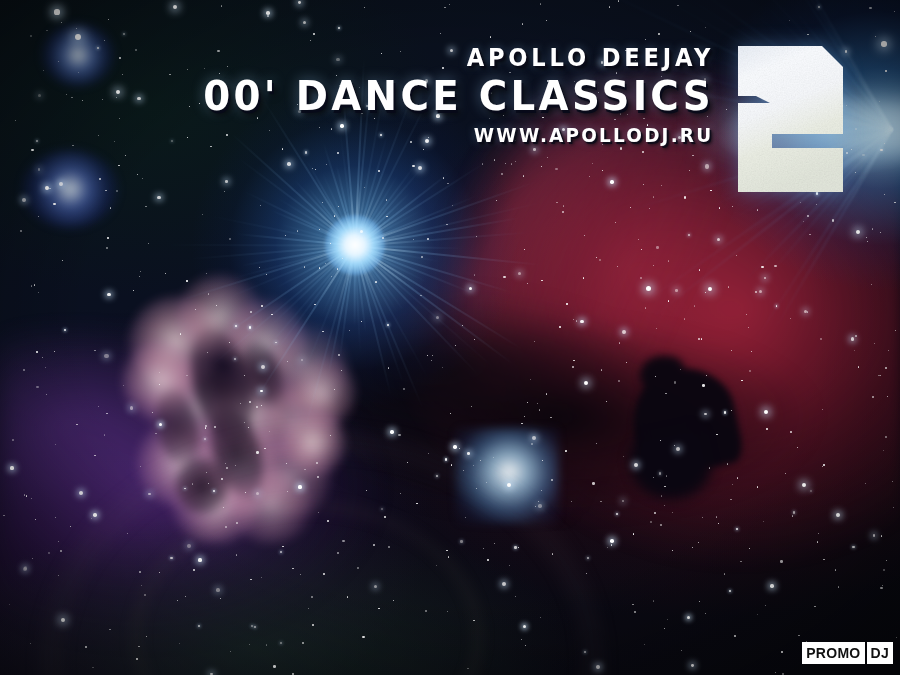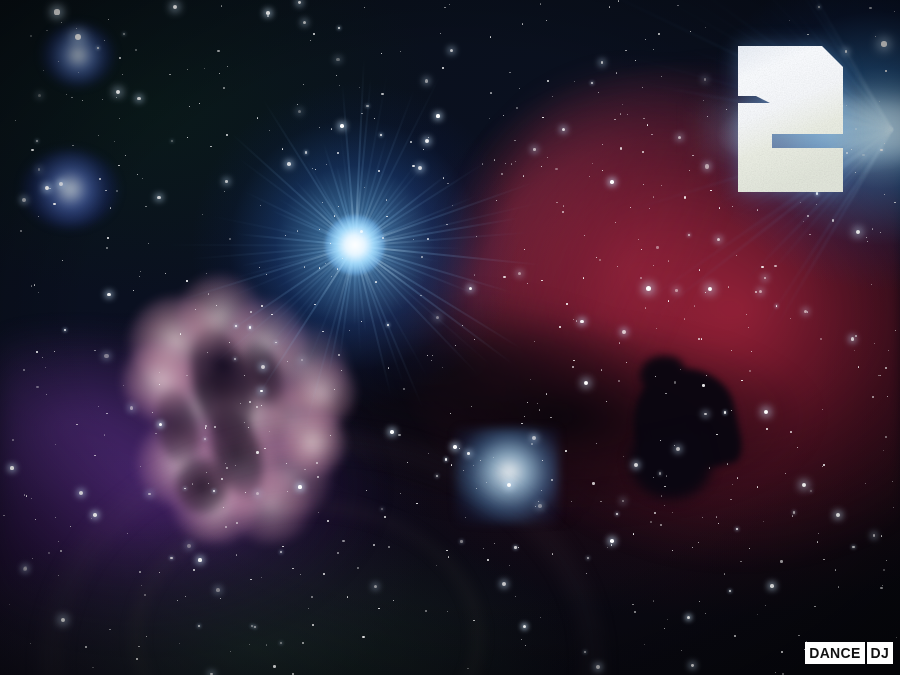--- a/index.html
+++ b/index.html
@@ -1198,20 +1198,25 @@
       <b class="big" style="left: 770.3px; top: 584.3px; width: 3.4px; height: 3.4px; opacity: 1; box-shadow: rgba(205, 232, 255, 0.8) 0px 0px 6.5px 1.9px;"></b>
       <b class="big" style="left: 93.2px; top: 513.2px; width: 3.6px; height: 3.6px; opacity: 1; box-shadow: rgba(205, 232, 255, 0.8) 0px 0px 6.8px 2px;"></b>
       <b class="big" style="left: 158.5px; top: 422.5px; width: 3px; height: 3px; opacity: 1; box-shadow: rgba(205, 232, 255, 0.8) 0px 0px 5.7px 1.7px;"></b>
       <b class="big" style="left: 610.3px; top: 180.3px; width: 3.4px; height: 3.4px; opacity: 1; box-shadow: rgba(205, 232, 255, 0.8) 0px 0px 6.5px 1.9px;"></b>
     </div>
 
   <div class="lens-arc"></div>
   <div class="lens-arc2"></div>
   <div class="layer bg-vignette"></div>
 
+  <div class="titleblock">
+    <div class="techno artist">APOLLO DEEJAY</div>
+    <div class="techno album">00' DANCE CLASSICS</div>
+    <div class="techno site">WWW.APOLLODJ.RU</div>
+  </div>
 
   <div class="logo">
       <svg viewBox="0 0 105 146" width="105" height="146">
         <defs>
           <linearGradient id="lg" x1="0" y1="0" x2="0.3" y2="1">
             <stop offset="0%" stop-color="#e9eef6"></stop>
             <stop offset="22%" stop-color="#fafcff"></stop>
             <stop offset="48%" stop-color="#f6f8fb"></stop>
             <stop offset="72%" stop-color="#ebeee4"></stop>
             <stop offset="100%" stop-color="#e2e6db"></stop>
@@ -1224,17 +1229,17 @@
             </feComponentTransfer>
             <feComposite in="gz2" in2="SourceAlpha" operator="in" result="gz3"></feComposite>
             <feBlend in="SourceGraphic" in2="gz3" mode="multiply"></feBlend>
           </filter>
         </defs>
         <path d="M 0 0 L 84 0 L 105 21 L 105 57 L 32 57 L 18 50 L 0 50 L 0 0 Z M 0 57 L 105 57 L 105 88 L 34 88 L 34 102 L 105 102 L 105 146 L 0 146 L 0 57 Z" fill="url(#lg)" fill-rule="evenodd" filter="url(#tex)"></path>
       </svg>
     </div>
 
   <div class="promodj">
-    <span>DANCE</span>
+    <span>PROMO</span>
     <span>DJ</span>
   </div>
 
 </div>
 
 </body></html>

